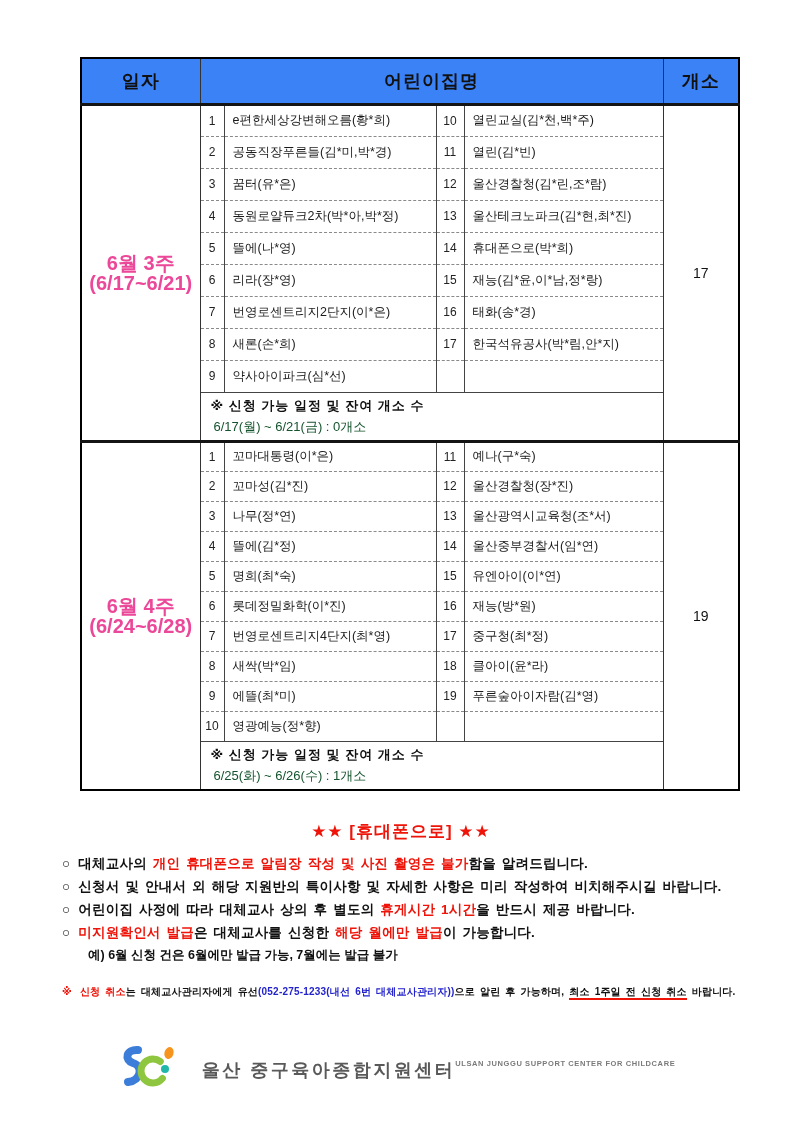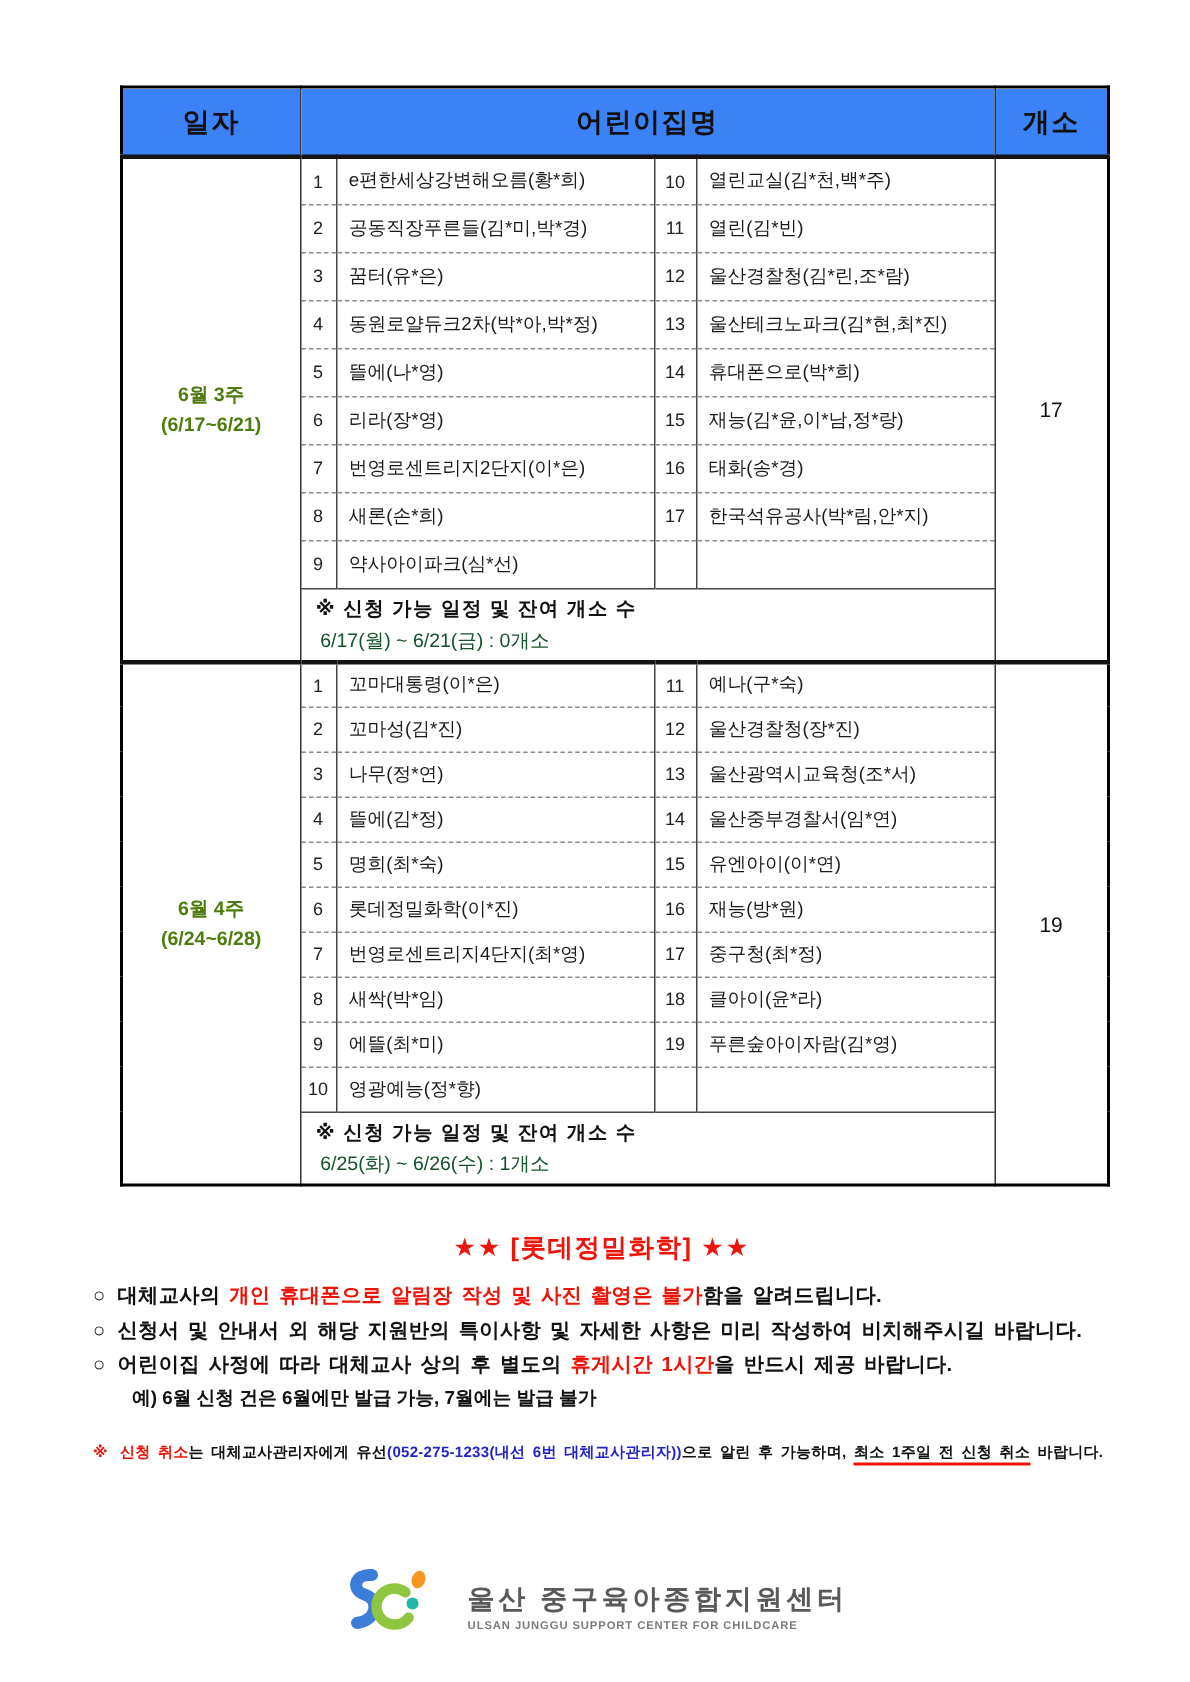--- a/index.html
+++ b/index.html
@@ -14,21 +14,21 @@
   table.sched { border:2px solid #000; }
   thead th {
     background:#3b82f6; border-bottom:3px solid #141414;
     font-size:18px; font-weight:bold; color:#111; text-align:center; height:46px;
     letter-spacing:1px;
   }
   thead th.th-date { border-right:1px solid #333; }
   thead th.th-count { border-left:1px solid #333; }
   td.date-cell {
     border-right:1px solid #333; text-align:center; vertical-align:middle;
-    font-size:13px; font-weight:bold; color:#4d7c0f; line-height:20px;
+    font-size:20px; font-weight:bold; color:#ec4899; line-height:20px;
   }
   td.count-cell {
     border-left:1px solid #333; text-align:center; vertical-align:middle;
     font-size:14px; color:#111;
   }
   td.num-cell {
     border-left:1px solid #444; border-right:1px solid #444;
     text-align:center; font-size:12px; color:#222; vertical-align:middle;
   }
   td.name-cell {
@@ -60,21 +60,21 @@
     margin-top:14px; font-size:10px; font-weight:bold; color:#111; line-height:26px;
     padding-left:26px; text-indent:-26px; letter-spacing:0.2px; word-spacing:2px;
   }
   .cancel-line .marker { margin-right:8px; }
   .red { color:var(--accent-red); }
   .blue { color:var(--accent-blue); }
   .redline { border-bottom:2.5px solid var(--accent-red); padding-bottom:1px; }
 
   
   .footer { position:absolute; left:0; top:1044px; width:793px; display:flex; justify-content:center; align-items:center; gap:10px; }
-  .org-names { display:flex; flex-direction:column;margin-left:16px; }
+  .org-names { display:flex; flex-direction:row;margin-left:16px; }
   .org-ko { font-size:18px; font-weight:600; color:#595959; letter-spacing:2.5px; }
   .org-en { font-size:7.5px; font-weight:bold; color:#7a7a7a; letter-spacing:0.6px; margin-top:1px; }
 </style>
 </head>
 <body>
 
 <div class="page">
 
   <div class="table-wrap">
     <table class="sched">
@@ -228,25 +228,26 @@
             <td class="note-cell mid" colspan="4">
               <div class="note-title">※ 신청 가능 일정 및 잔여 개소 수</div>
               <div class="note-body">6/25(화) ~ 6/26(수) : 1개소</div>
             </td>
           </tr>
         </tbody>
     </table>
   </div>
 
   <div class="notices">
-    <div class="notices-title red">★★ [롯데정밀화학] ★★</div>
+    <div class="notices-title red">★★ [휴대폰으로] ★★</div>
     <div id="bullet-list">
         <div class="bullet-line"><span class="marker">○</span><span>대체교사의 </span><span class="red ">개인 휴대폰으로 알림장 작성 및 사진 촬영은 불가</span><span>함을 알려드립니다.</span></div>
         <div class="bullet-line"><span class="marker">○</span><span>신청서 및 안내서 외 해당 지원반의 특이사항 및 자세한 사항은 미리 작성하여 비치해주시길 바랍니다.</span></div>
         <div class="bullet-line"><span class="marker">○</span><span>어린이집 사정에 따라 대체교사 상의 후 별도의 </span><span class="red ">휴게시간 1시간</span><span>을 반드시 제공 바랍니다.</span></div>
+        <div class="bullet-line"><span class="marker">○</span><span class="red ">미지원확인서 발급</span><span>은 대체교사를 신청한 </span><span class="red ">해당 월에만 발급</span><span>이 가능합니다.</span></div>
       </div>
     <div class="example-line">예) 6월 신청 건은 6월에만 발급 가능, 7월에는 발급 불가</div>
     <div class="cancel-line" id="cancel-line"><span class="marker red">※</span><span class="red ">신청 취소</span><span>는 대체교사관리자에게 유선</span><span class="blue ">(052-275-1233(내선 6번 대체교사관리자))</span><span>으로 알린 후 가능하며, </span><span class="redline">최소 1주일 전 신청 취소</span><span> 바랍니다.</span></div>
   </div>
 
   <div class="footer">
     <span>
       <svg width="58" height="48" viewBox="0 0 58 48" aria-hidden="true">
         <path d="M20,6 C8,5 6,16 15,19 C25,22 24,36 10,38" fill="none" stroke="#3b7dd8" stroke-width="8" stroke-linecap="round"></path>
         <circle cx="35" cy="27" r="12" fill="none" stroke="#8ec63f" stroke-width="7" stroke-dasharray="56 20" stroke-dashoffset="-8" stroke-linecap="round"></circle>

